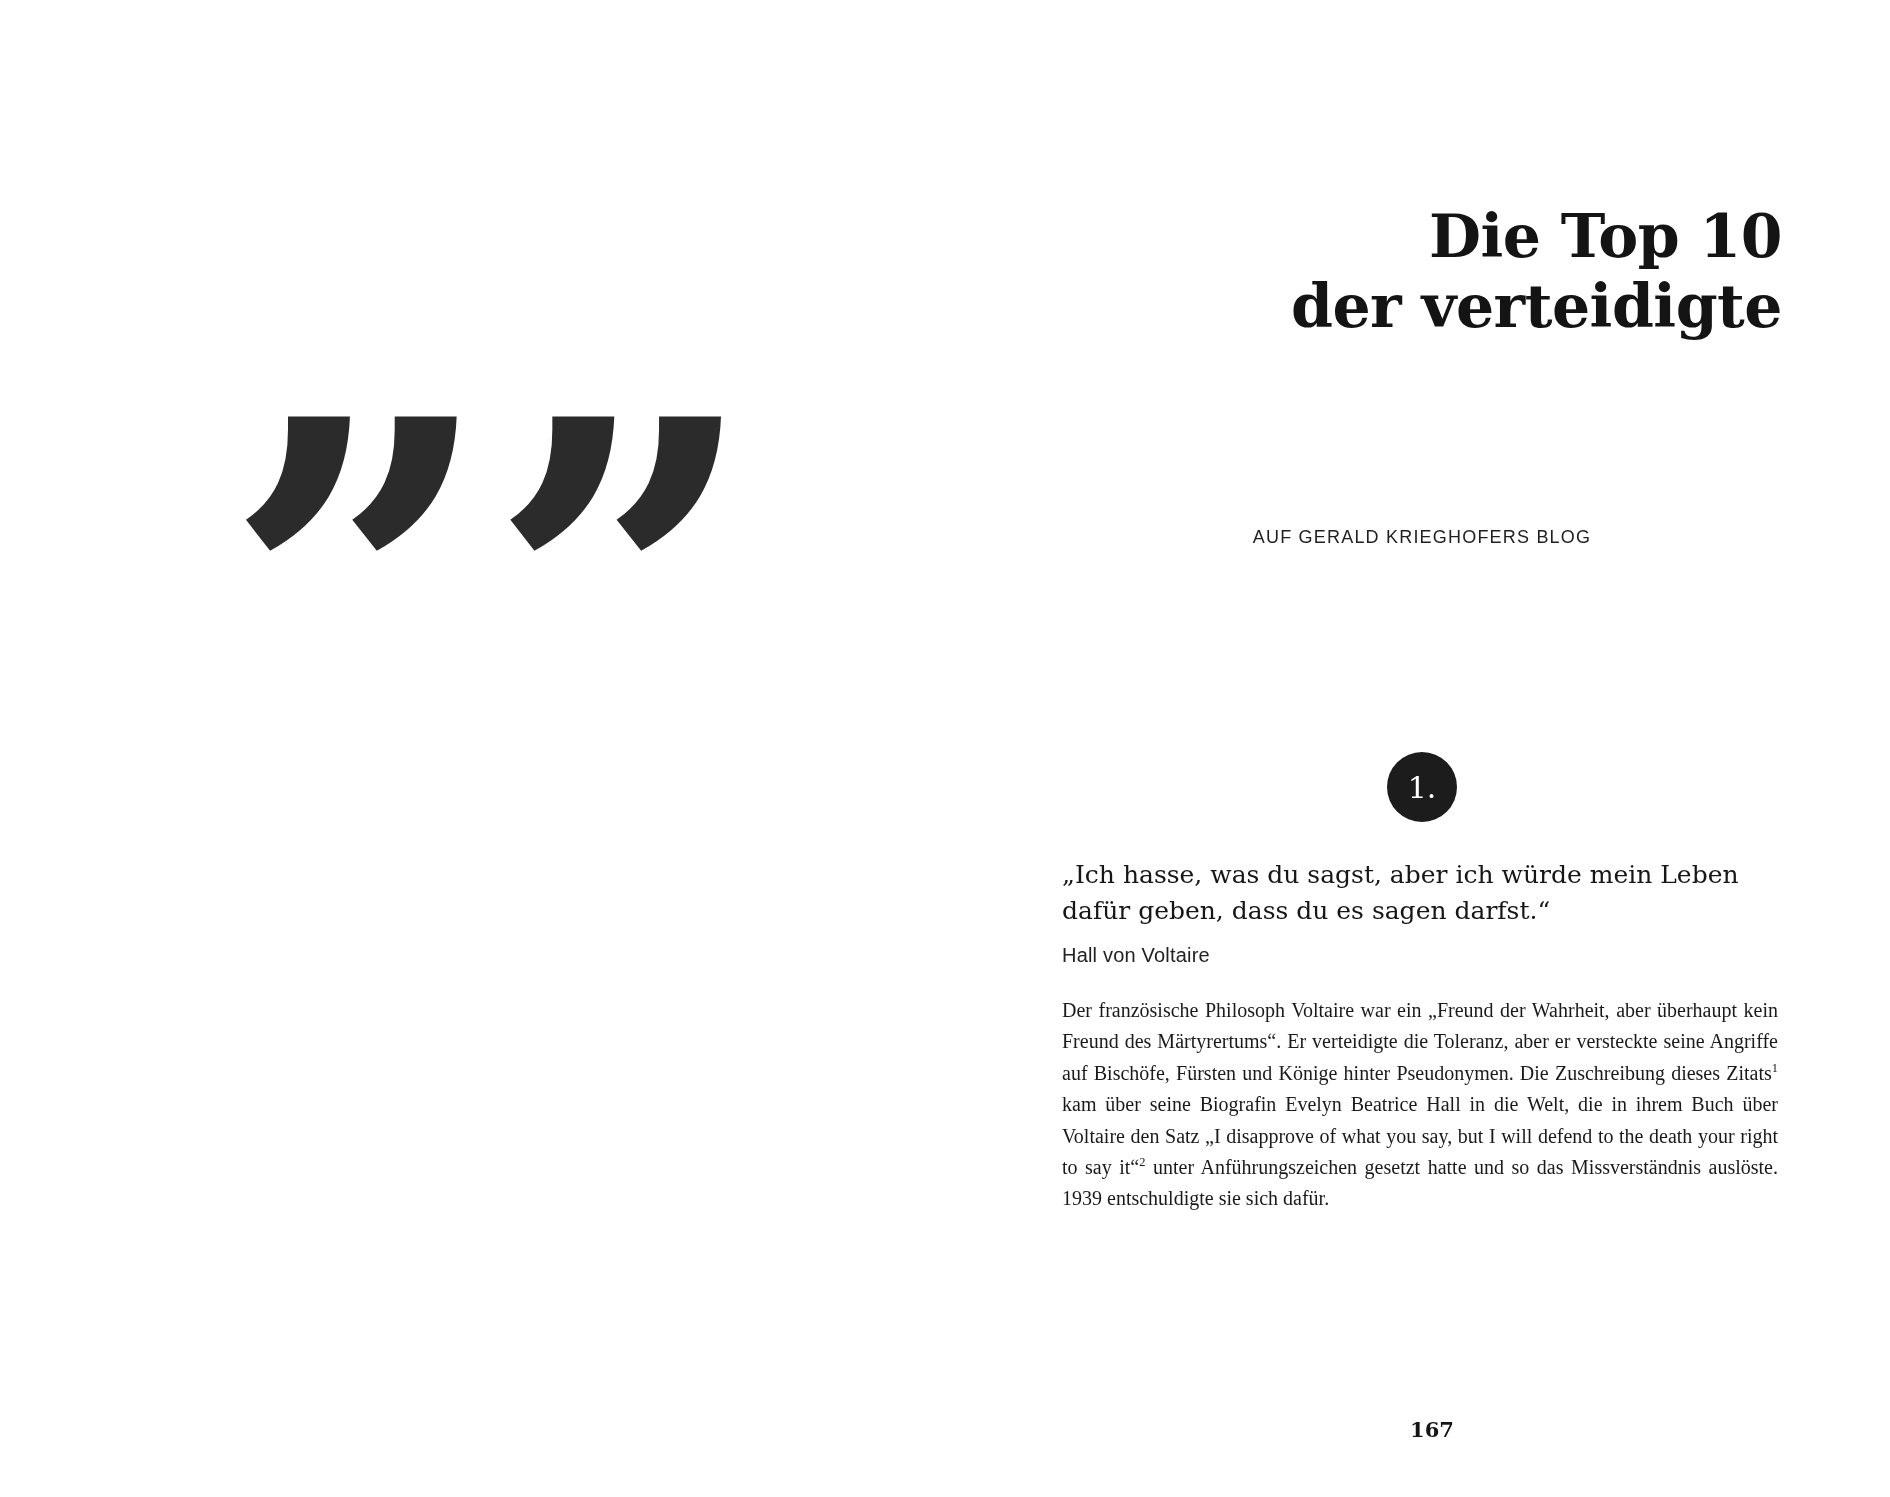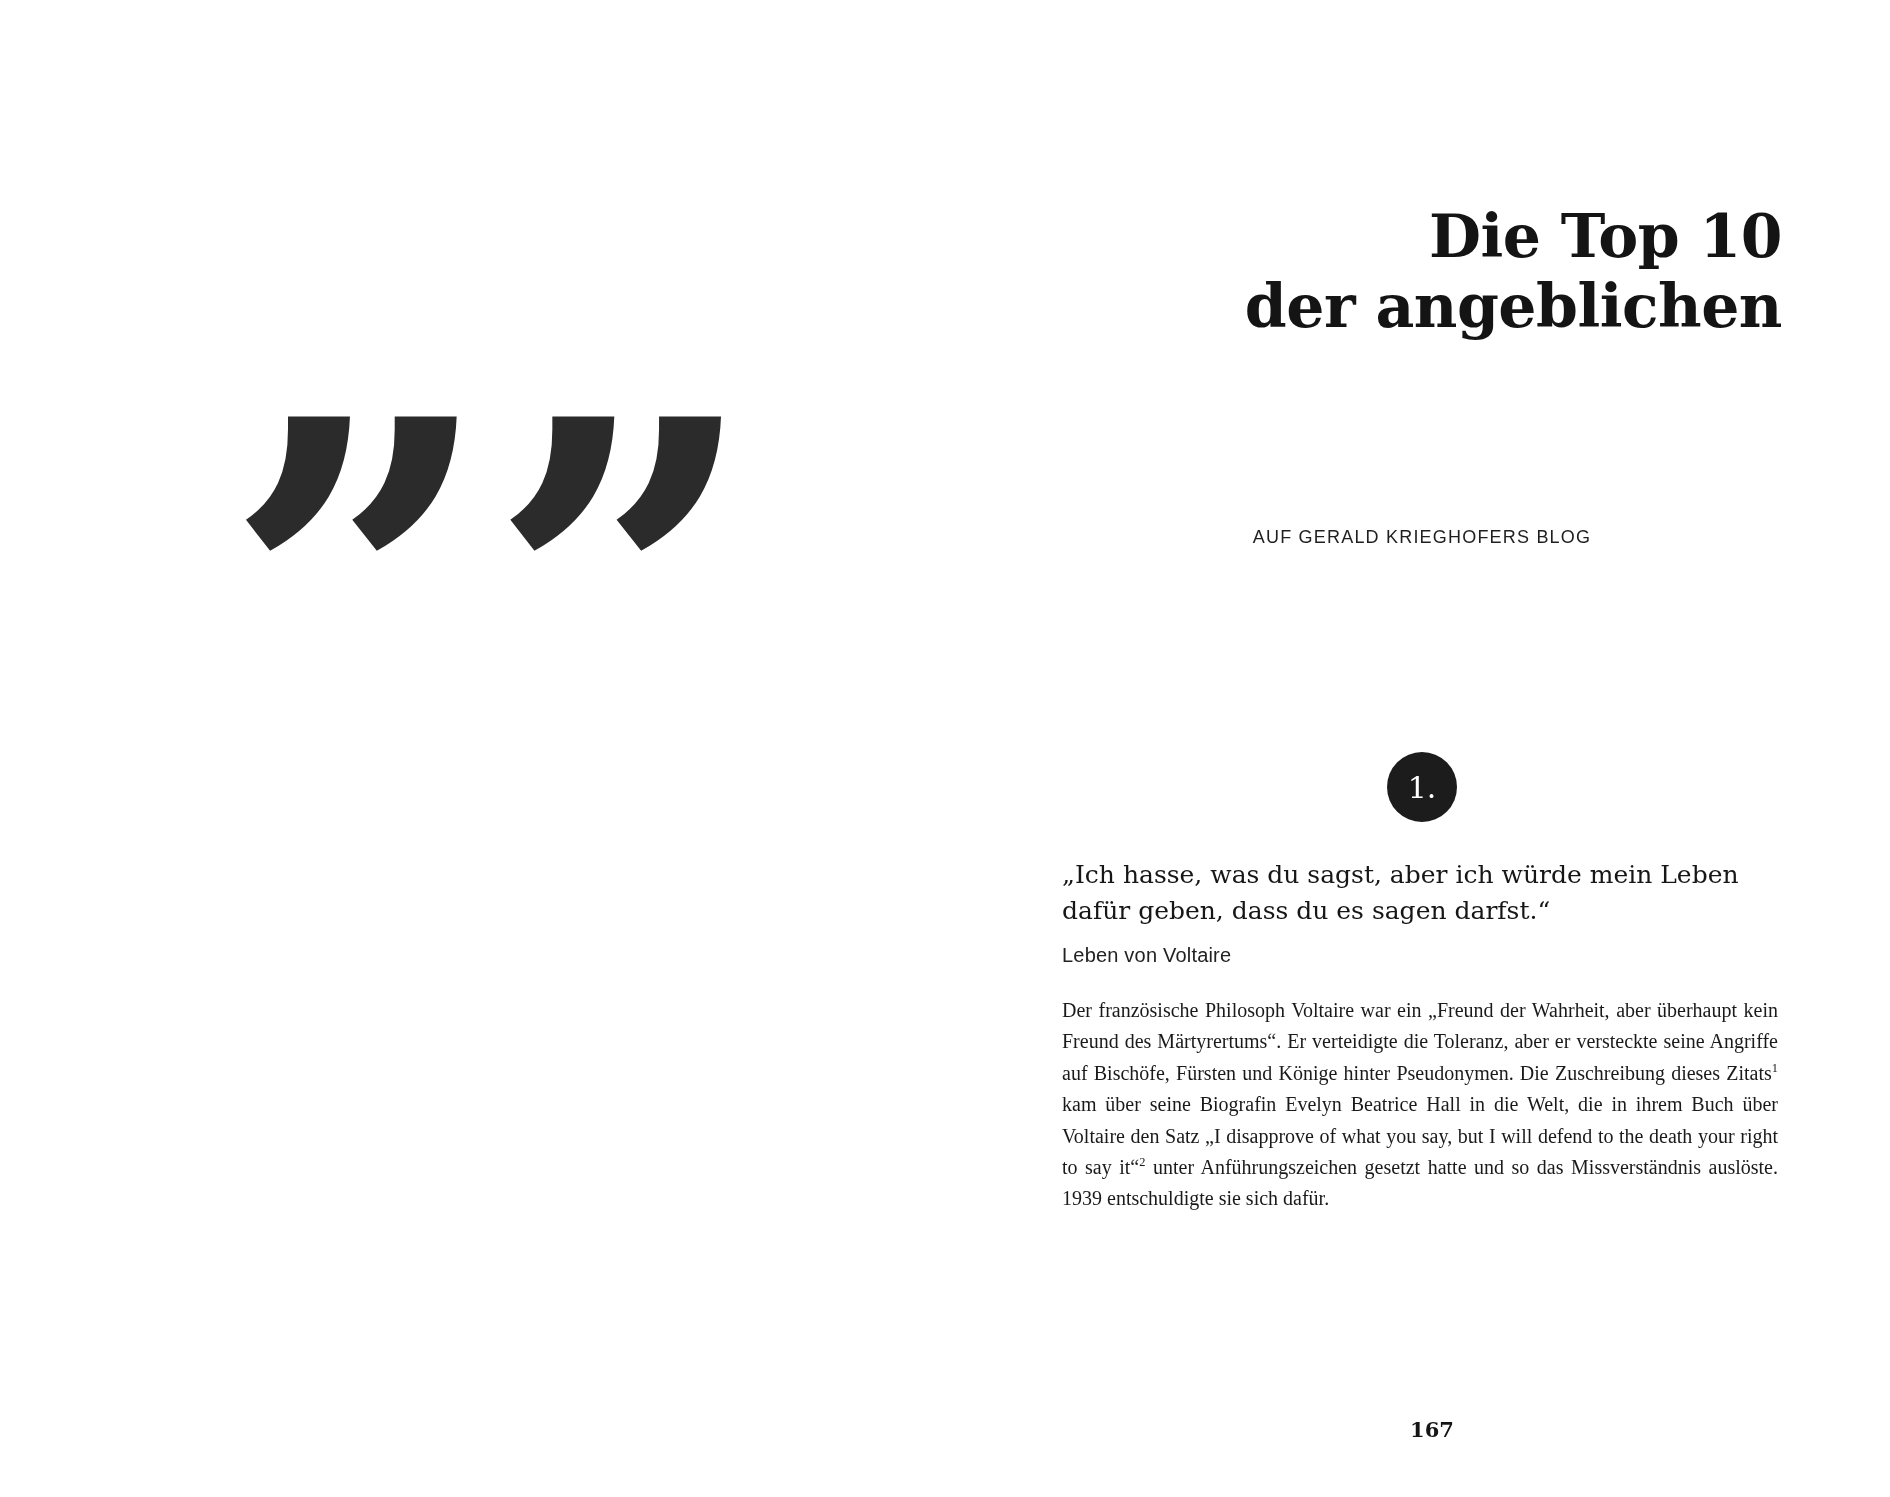--- a/index.html
+++ b/index.html
@@ -158,33 +158,33 @@
 <div class="page">
 
   <div class="quote-mark">
     <span>„„</span>
   </div>
 
   <div class="right-col">
 
     <div class="title-block">
       <div class="title-line">Die Top 10</div>
-      <div class="title-line">der angeblichen</div>
+      <div class="title-line">der verteidigte</div>
     </div>
 
     <div class="subtitle-block">
       <div class="subtitle-line">AUF GERALD KRIEGHOFERS BLOG</div>
     </div>
 
     <div class="badge">
       <span>1.</span>
     </div>
 
     <div class="entry">
       <p class="entry-quote">„Ich hasse, was du sagst, aber ich würde mein Leben dafür geben, dass du es sagen darfst.“</p>
-      <p class="entry-attrib">Leben von Voltaire</p>
+      <p class="entry-attrib">Hall von Voltaire</p>
       <p class="entry-body"><span>Der französische Philosoph Voltaire war ein „Freund der Wahrheit, aber überhaupt kein Freund des Märtyrertums“. Er verteidigte die Toleranz, aber er versteckte seine Angriffe auf Bischöfe, Fürsten und Könige hinter Pseudonymen. Die Zuschreibung dieses Zitats</span><sup>1</sup><span> kam über seine Biografin Evelyn Beatrice Hall in die Welt, die in ihrem Buch über Voltaire den Satz „I disapprove of what you say, but I will defend to the death your right to say it“</span><sup>2</sup><span> unter Anführungszeichen gesetzt hatte und so das Missverständnis auslöste. 1939 entschuldigte sie sich dafür.</span></p>
     </div>
 
     <div class="page-number">167</div>
 
   </div>
 </div>
 
 </body></html>

